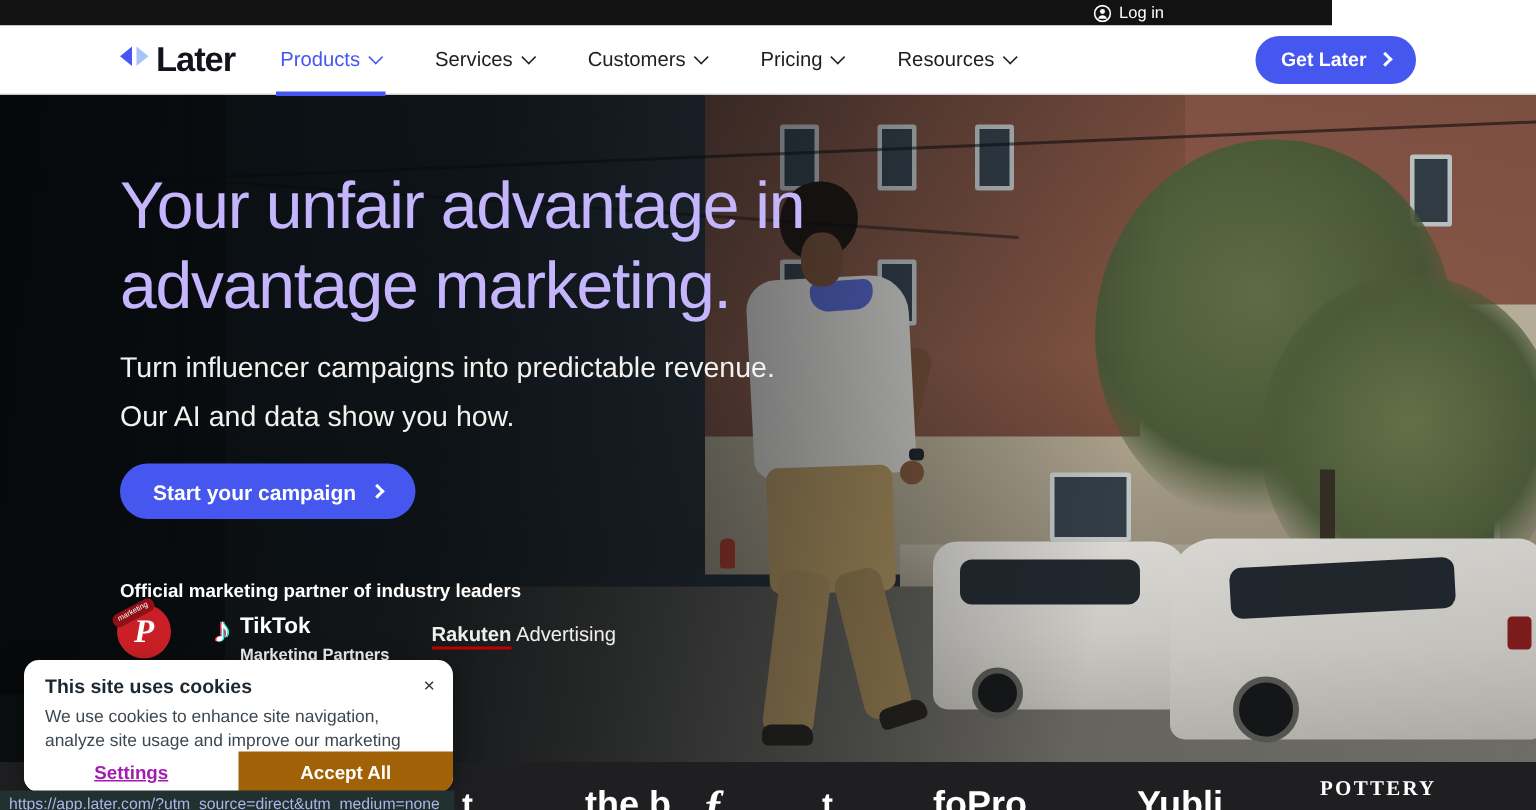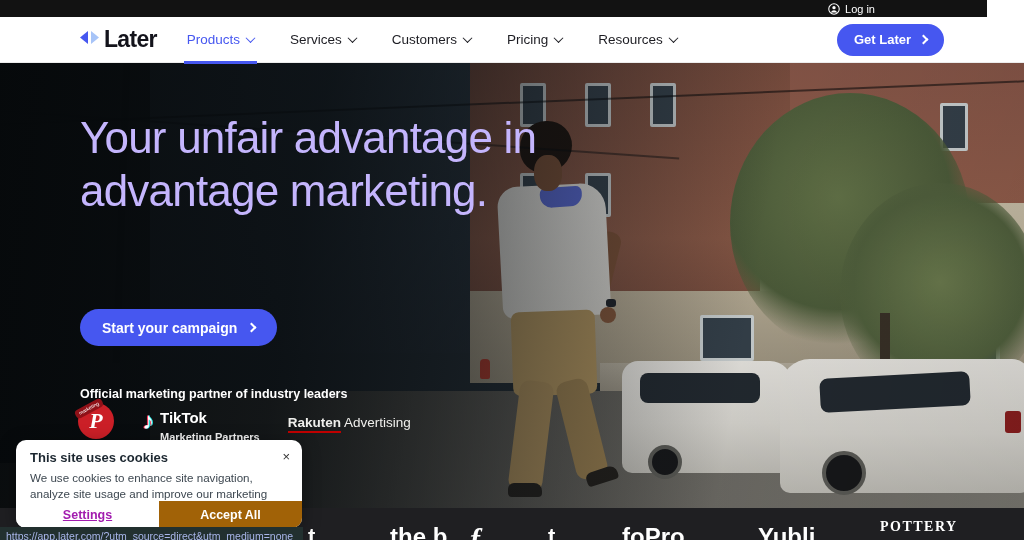--- a/index.html
+++ b/index.html
@@ -2,21 +2,21 @@
 <html><head>
 <meta charset="utf-8">
 <style>
   * { box-sizing: border-box; }
   html,body { margin:0; padding:0; }
   body {
     width:1024px; height:540px; overflow:hidden; position:relative;
     font-family:"Liberation Sans", sans-serif; background:#fff;
   }
   
-  .topbar { position:absolute; top:0; left:0; width:987px; height:17px; background:#121212;
+  .topbar { position:absolute; top:0; left:0; width:888px; height:17px; background:#121212;
             display:flex; align-items:center; justify-content:flex-end; padding-right:112px; z-index:6; }
   .login { display:flex; align-items:center; gap:5px; color:#fff; font-size:11px; cursor:pointer; }
   .login svg { display:block; }
   
   .navbar { position:absolute; top:17px; left:0; width:1024px; height:46px; background:#fff;
             display:flex; align-items:center; padding:16px 80px; border-bottom:1px solid #ececec; z-index:6; }
   .brand { display:flex; align-items:center; gap:5px; margin-right:30px; }
   .brand-name { font-size:23px; font-weight:bold; color:#13131b; letter-spacing:-0.7px; }
   .nav-links { display:flex; align-items:center; gap:36px; height:46px; }
   .nav-item { position:relative; height:46px; display:flex; align-items:center; gap:7px;
@@ -219,20 +219,24 @@
     <div class="wire1"></div>
     <div class="wire2"></div>
   </div>
   <div class="hero-shade"></div>
 
   <div class="hero-content">
     <h1 class="headline">
       <span>Your unfair advantage in</span><br>
       <span>advantage marketing.</span>
     </h1>
+    <div class="subtext">
+      <span>Turn influencer campaigns into predictable revenue.</span><br>
+      <span>Our AI and data show you how.</span>
+    </div>
     <button class="hero-cta">
       <span>Start your campaign</span>
       <span class="chev-r"></span>
     </button>
     <div class="partners-label">Official marketing partner of industry leaders</div>
     <div class="partners-row">
       <div class="pin-badge">
         <span class="pin-p">P</span>
         <span class="pin-ribbon">marketing</span>
       </div>

